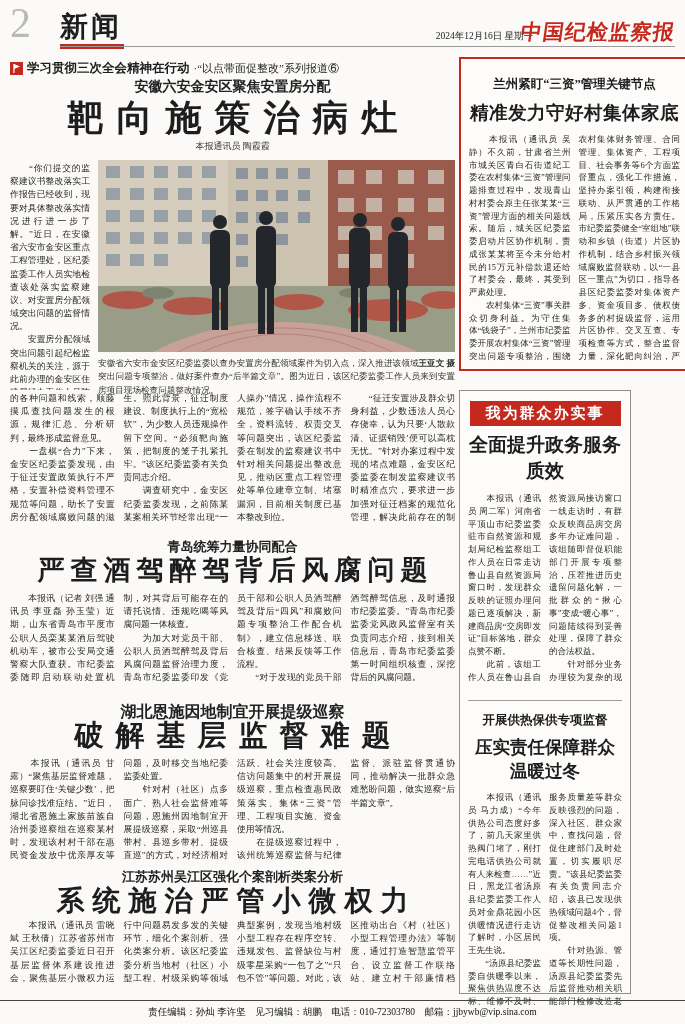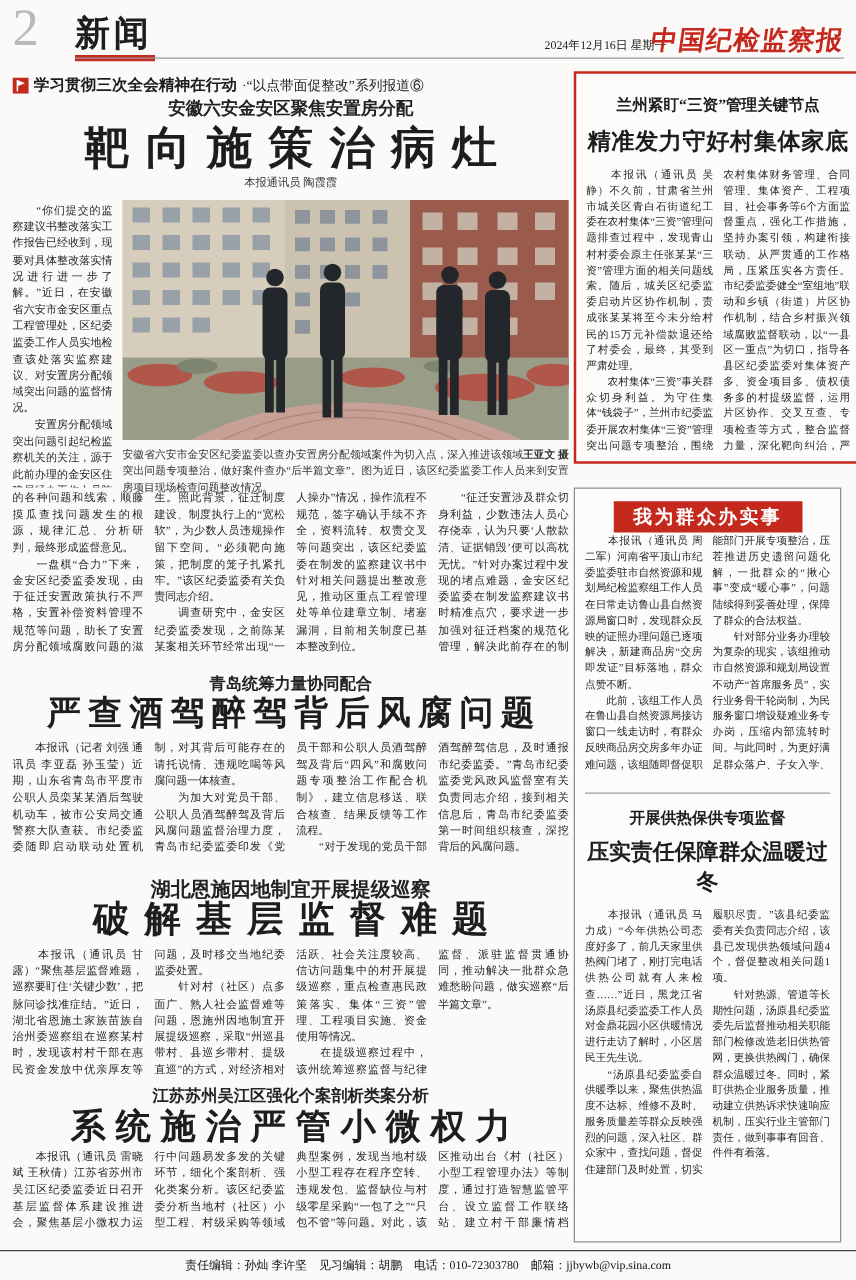--- a/index.html
+++ b/index.html
@@ -26,21 +26,21 @@
   .cols-4{column-count:4;column-gap:9px;column-fill:auto;}
   .cols-2{column-count:2;column-gap:8px;column-fill:auto;}
   .t-main{left:10px;top:94px;width:445px;text-align:center;font-size:36px;font-weight:bold;letter-spacing:13px;text-indent:13px;}
   .t-l2{left:10px;top:552px;width:445px;text-align:center;font-size:27px;font-weight:bold;letter-spacing:6px;text-indent:6px;}
   .t-l3{left:10px;top:716px;width:445px;text-align:center;font-size:29px;font-weight:bold;letter-spacing:12px;text-indent:12px;}
   .t-l4{left:10px;top:882px;width:445px;text-align:center;font-size:28px;font-weight:bold;letter-spacing:8px;text-indent:8px;}
   
   .redbox{left:459px;top:57px;width:231px;height:314px;border:2px solid #c5281c;background:#fdfcfa;box-sizing:border-box;padding:15px 8px;}
   .redbox .k{text-align:center;font-size:12.5px;font-weight:bold;margin-top:2px;}
   .redbox .t{text-align:center;font-size:18.5px;font-weight:bold;letter-spacing:0.5px;margin:7px 0 8px;}
-  .graybox{left:459px;top:390px;width:214px;height:604px;border:1px solid #8f8f8f;background:#fdfcfa;box-sizing:border-box;padding:10px 8px;}
+  .graybox{left:459px;top:390px;width:172px;height:604px;border:1px solid #8f8f8f;background:#fdfcfa;box-sizing:border-box;padding:10px 8px;}
   .badge{display:block;margin:0 auto;width:fit-content;background:#c5281c;color:#fff;
          font-size:15px;font-weight:bold;letter-spacing:2px;padding:3px 16px;}
   .graybox .k{text-align:center;font-size:12.5px;font-weight:bold;margin-top:11px;}
   .graybox .t{text-align:center;font-size:19px;font-weight:bold;margin:6px 0 8px;}
   .divider{border-top:1px solid #9c9c9c;margin:8px 0 2px;}
   
   .photo{left:98px;top:160px;width:357px;height:192px;background:#cfc6b6;}
   .leadcol{left:10px;top:162px;width:80px;height:228px;}
   .caption{left:98px;top:357px;width:357px;font-size:8.6px;line-height:1.55;text-align:justify;color:#333;}
   .caption .credit{float:right;font-weight:bold;}
@@ -208,20 +208,21 @@
   <div class="k">兰州紧盯“三资”管理关键节点</div>
   <div class="t">精准发力守好村集体家底</div>
   <div class="body-txt cols-2" style="height:232px;font-size:8.5px;">　　本报讯（通讯员 吴静）不久前，甘肃省兰州市城关区青白石街道纪工委在农村集体“三资”管理问题排查过程中，发现青山村村委会原主任张某某“三资”管理方面的相关问题线索。随后，城关区纪委监委启动片区协作机制，责成张某某将至今未分给村民的15万元补偿款退还给了村委会，最终，其受到严肃处理。
 　　农村集体“三资”事关群众切身利益。为守住集体“钱袋子”，兰州市纪委监委开展农村集体“三资”管理突出问题专项整治，围绕农村集体财务管理、合同管理、集体资产、工程项目、社会事务等6个方面监督重点，强化工作措施，坚持办案引领，构建衔接联动、从严贯通的工作格局，压紧压实各方责任。市纪委监委健全“室组地”联动和乡镇（街道）片区协作机制，结合乡村振兴领域腐败监督联动，以“一县区一重点”为切口，指导各县区纪委监委对集体资产多、资金项目多、债权债务多的村提级监督，运用片区协作、交叉互查、专项检查等方式，整合监督力量，深化靶向纠治，严肃查处贪污侵占、截留挪用等问题。
 　　兰州市各级纪检监察机关全面梳理2023年以来全市涉及农村集体“三资”管理领域的问题线索，综合运用巡察、审计及有关职能部门监督成果，依托乡村振兴监督信息平台和小微权力“监督一点通”等渠道信息，相继查处了某村原党支部书记莫某某侵吞集体资产等一批“三资”领域违纪违法案件。
 　　在强化案件查办震慑作用的同时，兰州市纪委监委坚持标本兼治，着力从源头上规范“三资”管理秩序，推动建立健全资产台账、合同管理等制度，守好村集体家底。</div>
 </div>
 
 <div class="abs graybox">
   <span class="badge">我为群众办实事</span>
+  <div class="t">全面提升政务服务质效</div>
   <div class="body-txt cols-2" style="height:200px;font-size:8.5px;">　　本报讯（通讯员 周二军）河南省平顶山市纪委监委驻市自然资源和规划局纪检监察组工作人员在日常走访鲁山县自然资源局窗口时，发现群众反映的证照办理问题已逐项解决，新建商品房“交房即发证”目标落地，群众点赞不断。
 　　此前，该组工作人员在鲁山县自然资源局接访窗口一线走访时，有群众反映商品房交房多年办证难问题，该组随即督促职能部门开展专项整治，压茬推进历史遗留问题化解，一批群众的“揪心事”变成“暖心事”，问题陆续得到妥善处理，保障了群众的合法权益。
 　　针对部分业务办理较为复杂的现实，该组推动市自然资源和规划局设置不动产“首席服务员”，实行业务骨干轮岗制，为民服务窗口增设疑难业务专办岗，压缩内部流转时间。与此同时，为更好满足群众落户、子女入学、按揭贷款与企业不动产登记服务需求，在市纪委监委统筹下，相关县（市、区）纪委监委同题共答、同向发力，推动政务服务质效全面提升。</div>
   <div class="divider"></div>
   <div class="k">开展供热保供专项监督</div>
   <div class="t" style="font-size:17.5px;">压实责任保障群众温暖过冬</div>
   <div class="body-txt cols-2" style="height:218px;font-size:8.5px;">　　本报讯（通讯员 马力成）“今年供热公司态度好多了，前几天家里供热阀门堵了，刚打完电话供热公司就有人来检查……”近日，黑龙江省汤原县纪委监委工作人员对金鼎花园小区供暖情况进行走访了解时，小区居民王先生说。
 　　“汤原县纪委监委自供暖季以来，聚焦供热温度不达标、维修不及时、服务质量差等群众反映强烈的问题，深入社区、群众家中，查找问题，督促住建部门及时处置，切实履职尽责。”该县纪委监委有关负责同志介绍，该县已发现供热领域问题4个，督促整改相关问题1项。
 　　针对热源、管道等长期性问题，汤原县纪委监委先后监督推动相关职能部门检修改造老旧供热管网，更换供热阀门，确保群众温暖过冬。同时，紧盯供热企业服务质量，推动建立供热诉求快速响应机制，压实行业主管部门责任，做到事事有回音、件件有着落。</div>
 </div>

